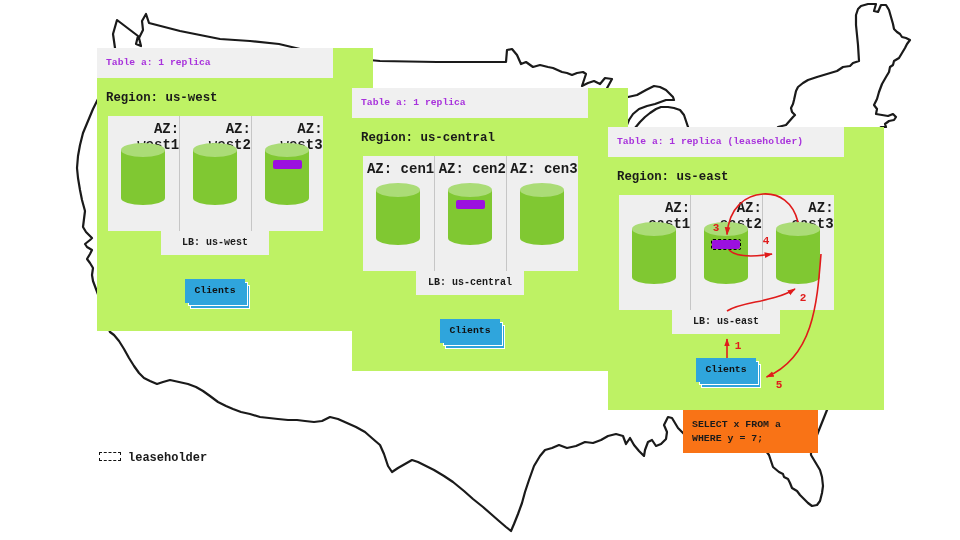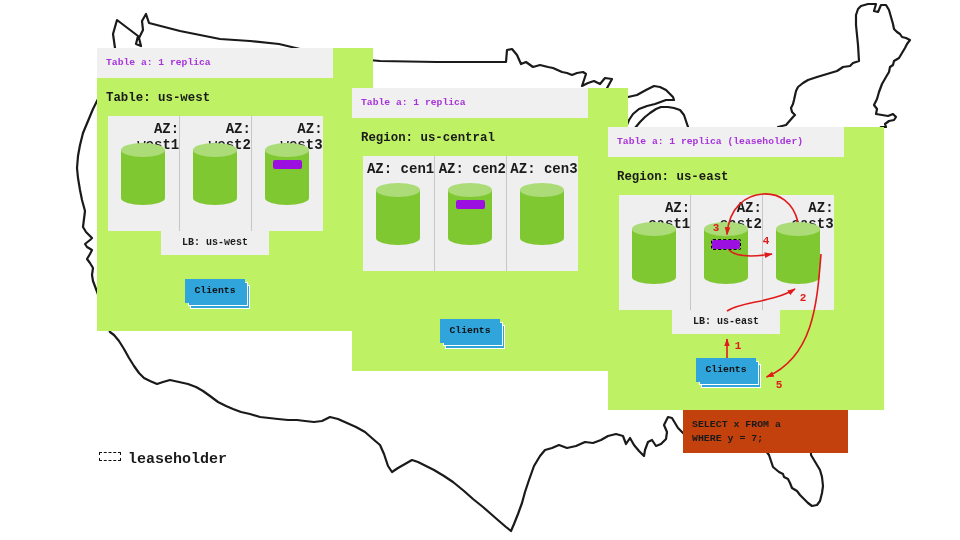--- a/index.html
+++ b/index.html
@@ -17,25 +17,25 @@
 .lb{position:absolute;left:64px;top:183px;width:108px;height:24px;background:#efefef;
   text-align:center;line-height:24px;font-size:10px;color:#1a1a1a;}
 .clients{position:absolute;left:88px;top:231px;width:68px;height:32px;}
 .cl{position:absolute;width:60px;height:24px;background:#2fa5dc;box-sizing:border-box;}
 .cl.b2{left:5px;top:5.5px;border:1px solid #fff;}
 .cl.b1{left:2.5px;top:3px;border:1px solid #fff;}
 .cl.f{left:0;top:0;text-align:center;line-height:24px;font-size:9.8px;color:#111;}
 .replica{position:absolute;width:29px;height:9.5px;background:#9b10e0;border-radius:2px;z-index:12;}
 .replica.lh{width:28px;height:9px;}
 .lhdash{position:absolute;width:30px;height:11px;border:1.6px dashed #000;box-sizing:border-box;background:transparent;z-index:13;border-radius:2px;}
-#selbox{position:absolute;left:683px;top:410px;width:165px;height:43px;background:#c2410c;z-index:10;}
+#selbox{position:absolute;left:683px;top:410px;width:135px;height:43px;background:#f97316;z-index:10;}
 #selbox div{margin:8px 0 0 9px;font-size:9.9px;line-height:14px;color:#1a1a1a;white-space:pre;}
 #legend{position:absolute;left:99px;top:452px;z-index:10;}
 #legend .box{position:absolute;left:0;top:0;width:20px;height:7px;background:#fff;border:1.5px dashed #111;}
-#legend .txt{position:absolute;left:29px;top:-1px;font-size:15px;color:#1a1a1a;white-space:pre;}
+#legend .txt{position:absolute;left:29px;top:-1px;font-size:12px;color:#1a1a1a;white-space:pre;}
 #arrows{position:absolute;left:0;top:0;z-index:20;}
 </style>
 </head>
 <body>
 <svg id="map" width="960" height="540" viewBox="0 0 960 540">
 <path fill="none" stroke="#1a1a1a" stroke-width="2.2" stroke-linejoin="round" stroke-linecap="round" d="
 M115,48 L113,34 117,20 138,36 136,44 141,46 139,38 143,30 142,21 146,14 149,23
 180,31 220,39 250,41 279,44 300,49 336,57 380,61 437,62 480,62 506,62
 507,50 512,49 517,55 521,64 526,62 533,67 540,65 548,67 553,68 562,72 567,73
 572,75 577,73 583,72 586,74 582,86 588,83 594,81 600,84 605,78 612,79 606,90 611,94
@@ -69,21 +69,21 @@
 108,327 106,321 104,313 102,306 99,297 96,289 93,281 92,275 93,268 90,263 87,259
 90,254 92,250 87,247 85,244 90,240 92,238 86,232 83,227 84,219 85,211 82,200
 80,190 78,178 77,168 78,156 80,145 83,133 88,121 93,109 98,99 103,88 108,76
 111,64 113,55 Z"></path>
 </svg>
 
 <div class="region" style="left:97px;top:48px;">
   <div class="hdr">
       <span>Table a: 1 replica</span>
     </div>
-  <div class="title">Table: us-west</div>
+  <div class="title">Region: us-west</div>
   <div class="inner">
     <div class="sep" style="left:71.7px;"></div>
     <div class="sep" style="left:143.4px;"></div>
     <div class="az" style="left:0;">AZ: west1</div>
     <div class="az" style="left:71.7px;">AZ: west2</div>
     <div class="az" style="left:143.4px;">AZ: west3</div>
     <svg class="cyl" style="left:13.9px;" width="44" height="64">
         <path d="M0,7 v48 a22,7 0 0 0 44,0 v-48" fill="#80c832"></path>
         <path d="M0,7 a22,7 0 0 0 44,0 z" fill="#80c832"></path>
         <ellipse cx="22" cy="7" rx="22" ry="7" fill="#abdc77"></ellipse>
@@ -129,20 +129,21 @@
         <path d="M0,7 a22,7 0 0 0 44,0 z" fill="#80c832"></path>
         <ellipse cx="22" cy="7" rx="22" ry="7" fill="#abdc77"></ellipse>
       </svg>
     <svg class="cyl" style="left:157.3px;" width="44" height="64">
         <path d="M0,7 v48 a22,7 0 0 0 44,0 v-48" fill="#80c832"></path>
         <path d="M0,7 a22,7 0 0 0 44,0 z" fill="#80c832"></path>
         <ellipse cx="22" cy="7" rx="22" ry="7" fill="#abdc77"></ellipse>
       </svg>
   </div>
   <div class="replica" style="left:103.5px;top:111.5px;"></div>
+  <div class="lb">LB: us-central</div>
   <div class="clients">
     <div class="cl b2"></div>
       <div class="cl b1"></div>
       <div class="cl f">Clients</div>
   </div>
 </div>
 
 <div class="region" style="left:608px;top:127px;">
   <div class="hdr">
       <span>Table a: 1 replica (leaseholder)</span>

